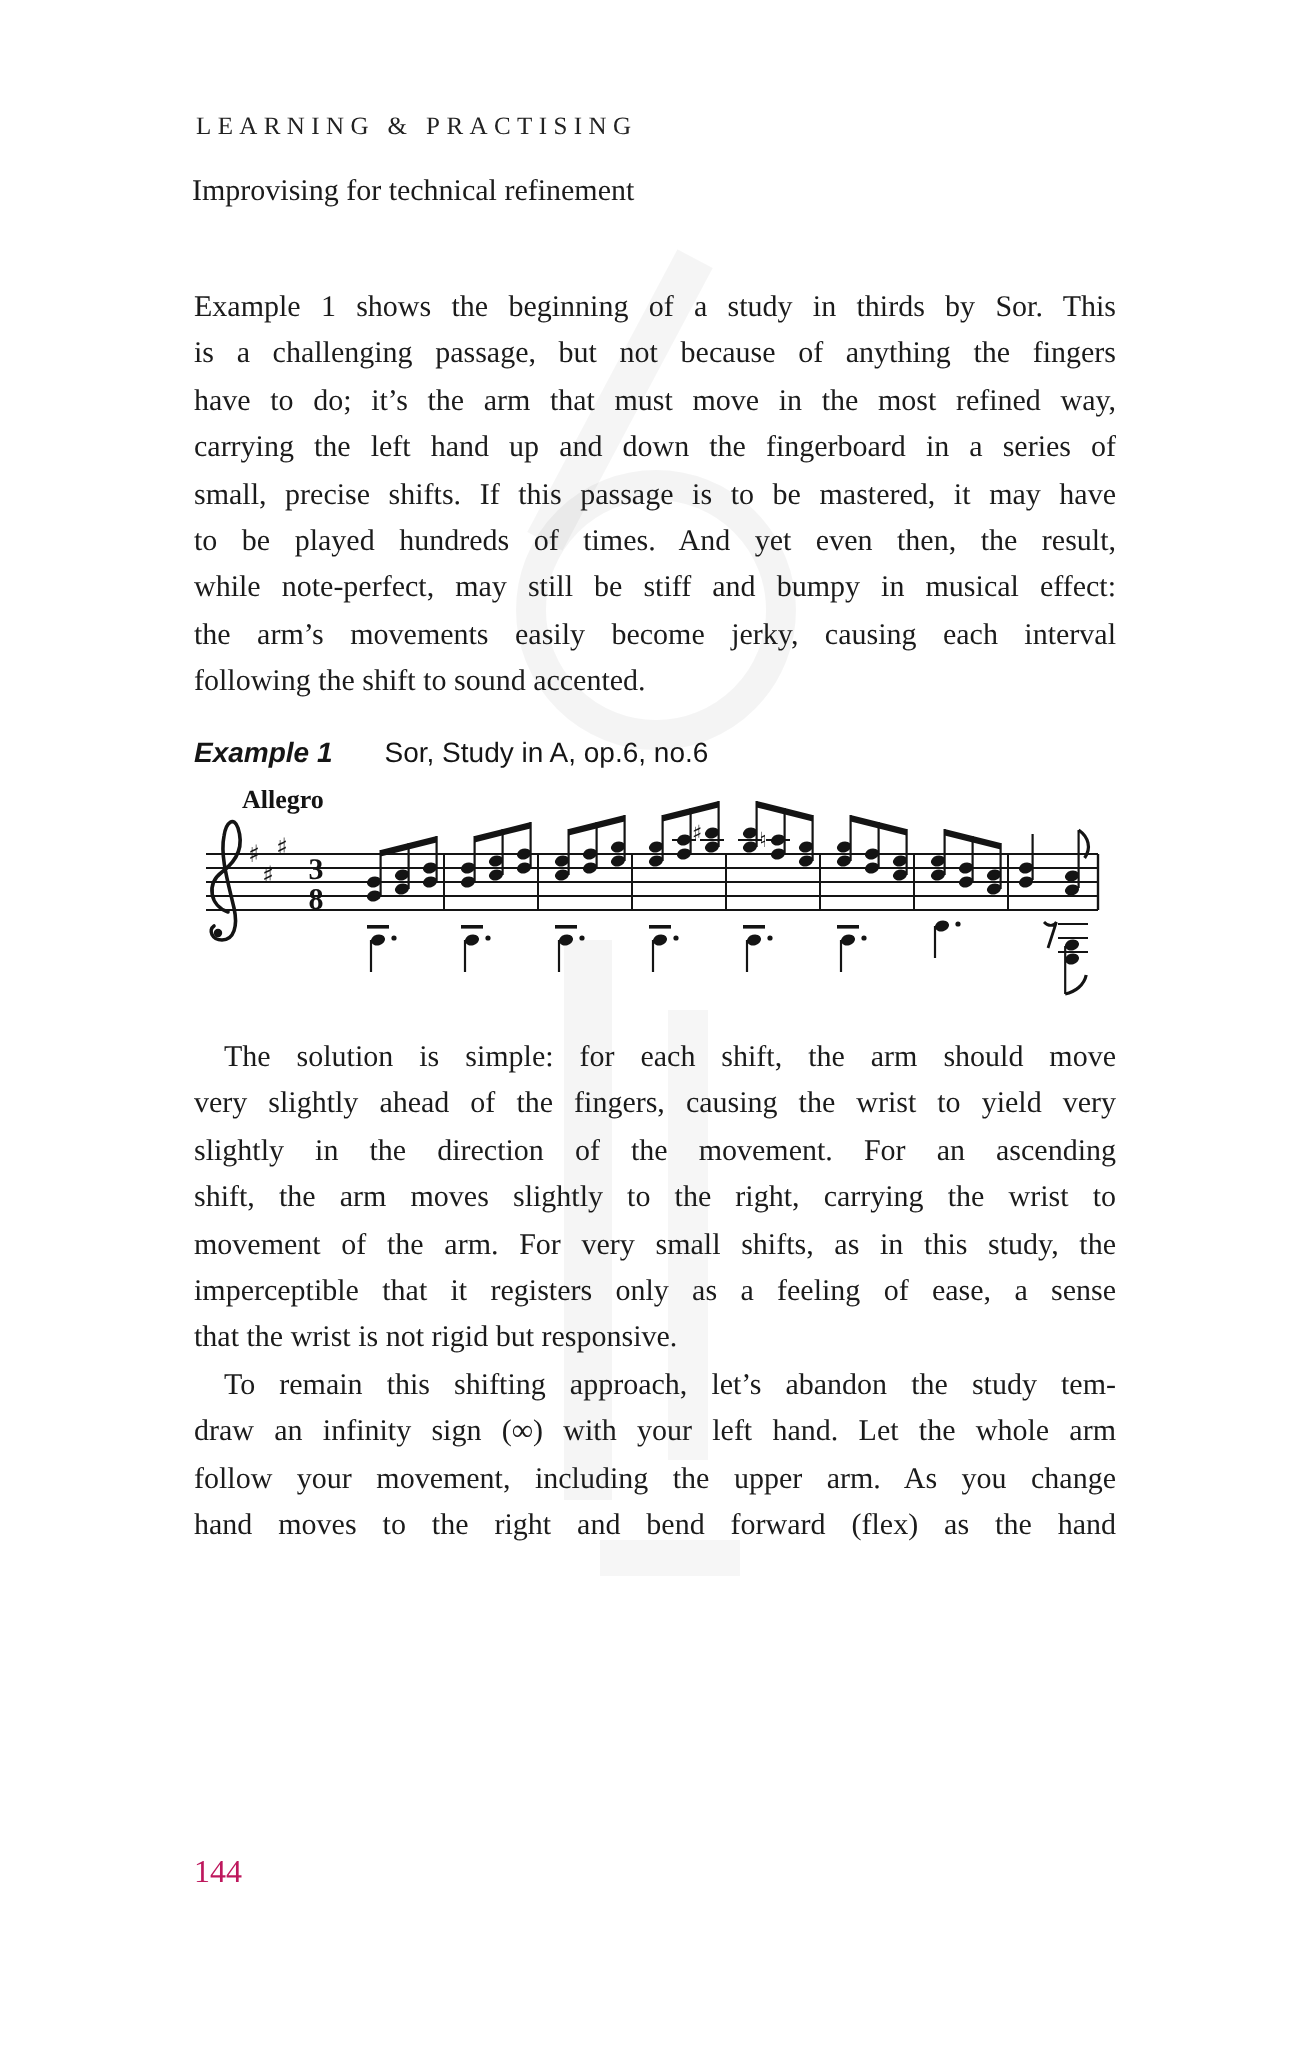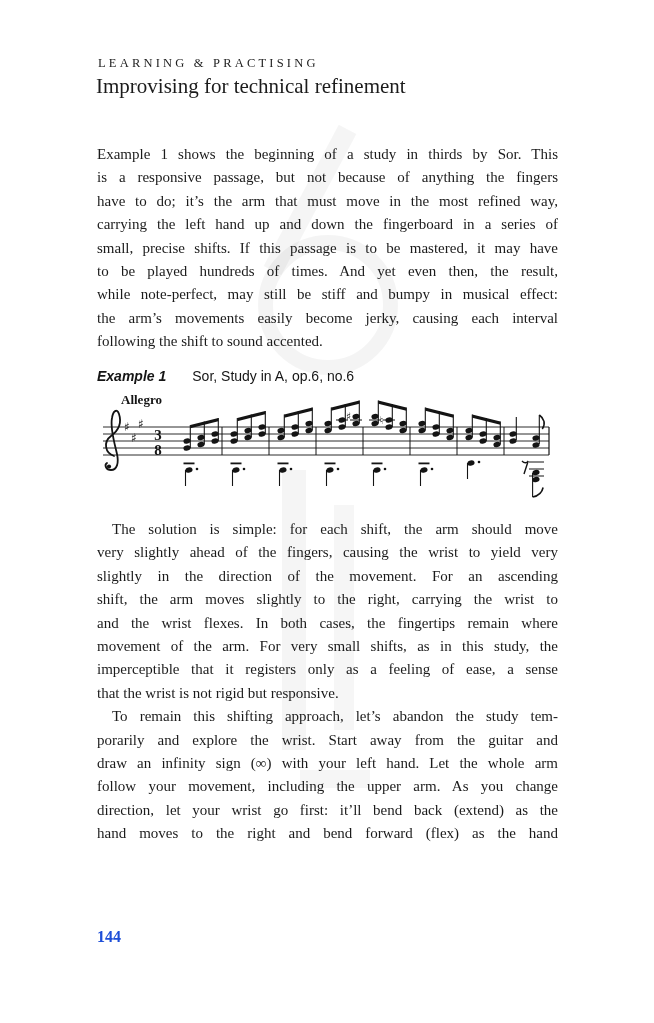--- a/index.html
+++ b/index.html
@@ -16,42 +16,42 @@
   .wm-bar2{left:334px;top:505px;width:20px;height:225px;background:rgba(0,0,0,0.035);}
   .wm-foot{left:300px;top:770px;width:70px;height:18px;background:rgba(0,0,0,0.035);}
 
   .layer{position:absolute;inset:0;z-index:1;}
 
   .running-header{
     position:absolute;left:98px;top:56px;
     font-size:12.5px;letter-spacing:3.2px;color:#222222;
   }
   .section-title{
-    position:absolute;left:96px;top:74px;margin:0;
-    font-size:21px;font-weight:400;color:#1b1b1b;
+    position:absolute;left:96px;top:88px;margin:0;
+    font-size:15px;font-weight:400;color:#1b1b1b;
   }
   .para-block{
     position:absolute;left:97px;width:461px;
     font-size:15px;line-height:23.4px;color:#1b1b1b;
   }
   .para1{top:143px;}
   .para23{top:518px;}
   .line{text-align:justify;text-align-last:justify;}
   .line.lastline{text-align-last:left;}
   .line.firstindent{text-indent:15px;}
 
   .example{position:absolute;left:97px;top:368px;width:461px;}
   .caption-row{
     display:flex;gap:26px;align-items:flex-start;
     font-family:"Liberation Sans",sans-serif;font-size:14px;color:#151515;
   }
   .ex-label{font-style:italic;font-weight:600;}
   .music-svg{display:block;margin-top:9px;}
 
-  .page-number{position:absolute;left:97px;top:928px;font-size:16px;color:#1d4ed8;font-weight:bold;}
+  .page-number{position:absolute;left:97px;top:928px;font-size:16px;color:#be185d;}
 </style>
 </head>
 <body>
 
 <div class="page">
 
   <div class="watermark">
     <div class="wm wm-diag"></div>
     <div class="wm wm-ring"></div>
     <div class="wm wm-bar1"></div>
@@ -59,21 +59,21 @@
     <div class="wm wm-foot"></div>
   </div>
 
   <div class="layer">
     <div class="running-header">LEARNING &amp; PRACTISING</div>
 
     <h1 class="section-title">Improvising for technical refinement</h1>
 
     <div class="para-block para1">
         <div class="line">Example 1 shows the beginning of a study in thirds by Sor. This</div>
-        <div class="line">is a responsive passage, but not because of anything the fingers</div>
+        <div class="line">is a challenging passage, but not because of anything the fingers</div>
         <div class="line">have to do; it’s the arm that must move in the most refined way,</div>
         <div class="line">carrying the left hand up and down the fingerboard in a series of</div>
         <div class="line">small, precise shifts. If this passage is to be mastered, it may have</div>
         <div class="line">to be played hundreds of times. And yet even then, the result,</div>
         <div class="line">while note-perfect, may still be stiff and bumpy in musical effect:</div>
         <div class="line">the arm’s movements easily become jerky, causing each interval</div>
         <div class="line lastline">following the shift to sound accented.</div>
       </div>
 
     <div class="example">
@@ -222,27 +222,24 @@
           <path d="M435.6 104 c5 -1 9.5 -4.5 10.5 -9.5" fill="none" stroke="#141414" stroke-width="1.6"></path>
           <line x1="452" y1="34" x2="452" y2="62" stroke="#141414" stroke-width="1.2"></line>
         </svg>
     </div>
 
     <div class="para-block para23">
         <div class="line firstindent">The solution is simple: for each shift, the arm should move</div>
         <div class="line">very slightly ahead of the fingers, causing the wrist to yield very</div>
         <div class="line">slightly in the direction of the movement. For an ascending</div>
         <div class="line">shift, the arm moves slightly to the right, carrying the wrist to</div>
-        <div class="line">and the wrist flexes. In both cases, the fingertips remain where</div>
         <div class="line">movement of the arm. For very small shifts, as in this study, the</div>
         <div class="line">imperceptible that it registers only as a feeling of ease, a sense</div>
         <div class="line lastline">that the wrist is not rigid but responsive.</div>
         <div class="line firstindent">To remain this shifting approach, let’s abandon the study tem-</div>
-        <div class="line">porarily and explore the wrist. Start away from the guitar and</div>
         <div class="line">draw an infinity sign (∞) with your left hand. Let the whole arm</div>
         <div class="line">follow your movement, including the upper arm. As you change</div>
-        <div class="line">direction, let your wrist go first: it’ll bend back (extend) as the</div>
         <div class="line">hand moves to the right and bend forward (flex) as the hand</div>
       </div>
 
     <div class="page-number">144</div>
   </div>
 </div>
 
 </body></html>

